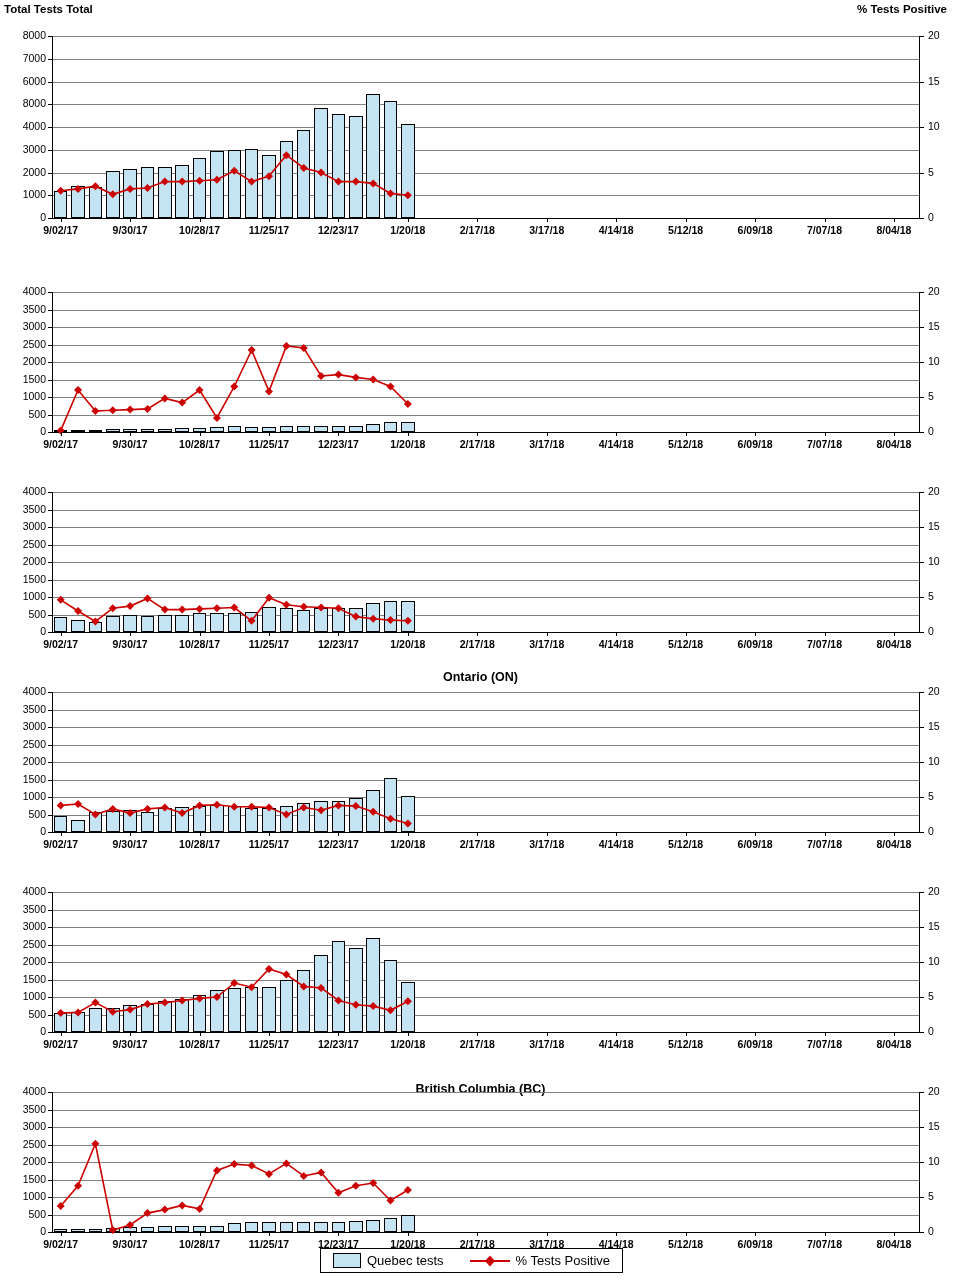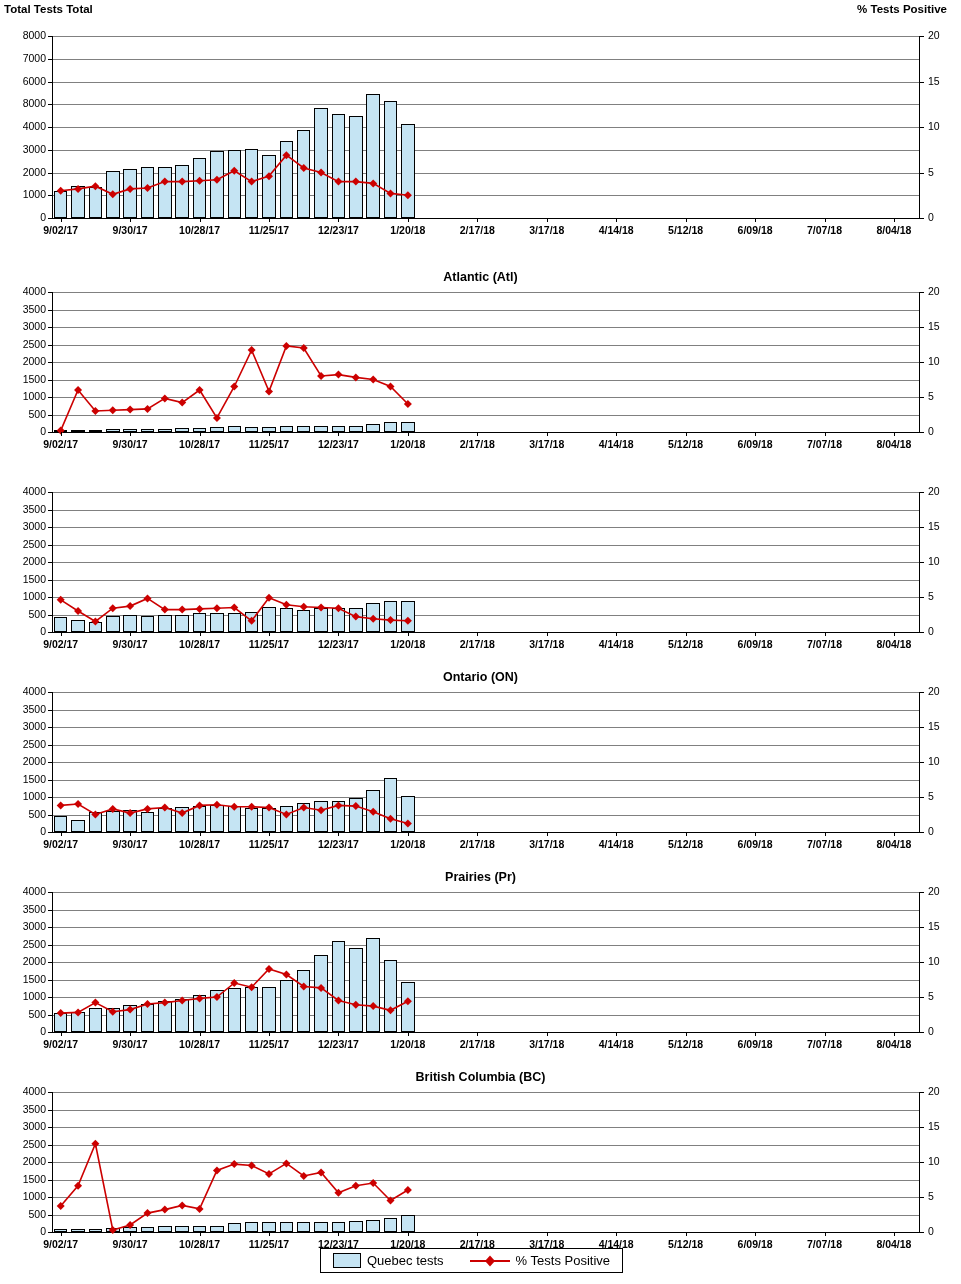--- a/index.html
+++ b/index.html
@@ -136,21 +136,20 @@
         <div class="xlab" style="left: 645.64px; width: 80px; top: 210px;">5/12/18</div>
         <div class="tickmark" style="left: 686px; top: 204px; width: 1px; height: 4px;"></div>
         <div class="xlab" style="left: 715.08px; width: 80px; top: 210px;">6/09/18</div>
         <div class="tickmark" style="left: 755px; top: 204px; width: 1px; height: 4px;"></div>
         <div class="xlab" style="left: 784.52px; width: 80px; top: 210px;">7/07/18</div>
         <div class="tickmark" style="left: 825px; top: 204px; width: 1px; height: 4px;"></div>
         <div class="xlab" style="left: 853.96px; width: 80px; top: 210px;">8/04/18</div>
         <div class="tickmark" style="left: 894px; top: 204px; width: 1px; height: 4px;"></div>
       </div>
       <div class="panel" style="position: absolute; left: 0px; top: 270px; width: 961px; height: 190px;">
-        <div class="panel-title" style="top: 0px;">Atlantic (Atl)</div>
         <div class="plotwrap" style="left: 52px; top: 22px; width: 868px; height: 140px;">
           <div class="gridline" style="top: 123px;"></div>
           <div class="gridline" style="top: 105px;"></div>
           <div class="gridline" style="top: 88px;"></div>
           <div class="gridline" style="top: 70px;"></div>
           <div class="gridline" style="top: 53px;"></div>
           <div class="gridline" style="top: 35px;"></div>
           <div class="gridline" style="top: 18px;"></div>
           <div class="gridline" style="top: 0px;"></div>
           <div class="axis-line" style="left: 0px; top: 0px; width: 1px; height: 140px;"></div>
@@ -480,21 +479,20 @@
         <div class="xlab" style="left: 645.64px; width: 80px; top: 168px;">5/12/18</div>
         <div class="tickmark" style="left: 686px; top: 162px; width: 1px; height: 4px;"></div>
         <div class="xlab" style="left: 715.08px; width: 80px; top: 168px;">6/09/18</div>
         <div class="tickmark" style="left: 755px; top: 162px; width: 1px; height: 4px;"></div>
         <div class="xlab" style="left: 784.52px; width: 80px; top: 168px;">7/07/18</div>
         <div class="tickmark" style="left: 825px; top: 162px; width: 1px; height: 4px;"></div>
         <div class="xlab" style="left: 853.96px; width: 80px; top: 168px;">8/04/18</div>
         <div class="tickmark" style="left: 894px; top: 162px; width: 1px; height: 4px;"></div>
       </div>
       <div class="panel" style="position: absolute; left: 0px; top: 870px; width: 961px; height: 190px;">
-        <div class="panel-title" style="top: 0px;">Prairies (Pr)</div>
         <div class="plotwrap" style="left: 52px; top: 22px; width: 868px; height: 140px;">
           <div class="gridline" style="top: 123px;"></div>
           <div class="gridline" style="top: 105px;"></div>
           <div class="gridline" style="top: 88px;"></div>
           <div class="gridline" style="top: 70px;"></div>
           <div class="gridline" style="top: 53px;"></div>
           <div class="gridline" style="top: 35px;"></div>
           <div class="gridline" style="top: 18px;"></div>
           <div class="gridline" style="top: 0px;"></div>
           <div class="axis-line" style="left: 0px; top: 0px; width: 1px; height: 140px;"></div>
@@ -595,21 +593,21 @@
         <div class="xlab" style="left: 645.64px; width: 80px; top: 168px;">5/12/18</div>
         <div class="tickmark" style="left: 686px; top: 162px; width: 1px; height: 4px;"></div>
         <div class="xlab" style="left: 715.08px; width: 80px; top: 168px;">6/09/18</div>
         <div class="tickmark" style="left: 755px; top: 162px; width: 1px; height: 4px;"></div>
         <div class="xlab" style="left: 784.52px; width: 80px; top: 168px;">7/07/18</div>
         <div class="tickmark" style="left: 825px; top: 162px; width: 1px; height: 4px;"></div>
         <div class="xlab" style="left: 853.96px; width: 80px; top: 168px;">8/04/18</div>
         <div class="tickmark" style="left: 894px; top: 162px; width: 1px; height: 4px;"></div>
       </div>
       <div class="panel" style="position: absolute; left: 0px; top: 1070px; width: 961px; height: 190px;">
-        <div class="panel-title" style="top: 0px;">British Columbia (BC)</div>
+        <div class="panel-title" style="top: 12px;">British Columbia (BC)</div>
         <div class="plotwrap" style="left: 52px; top: 22px; width: 868px; height: 140px;">
           <div class="gridline" style="top: 123px;"></div>
           <div class="gridline" style="top: 105px;"></div>
           <div class="gridline" style="top: 88px;"></div>
           <div class="gridline" style="top: 70px;"></div>
           <div class="gridline" style="top: 53px;"></div>
           <div class="gridline" style="top: 35px;"></div>
           <div class="gridline" style="top: 18px;"></div>
           <div class="gridline" style="top: 0px;"></div>
           <div class="axis-line" style="left: 0px; top: 0px; width: 1px; height: 140px;"></div>

